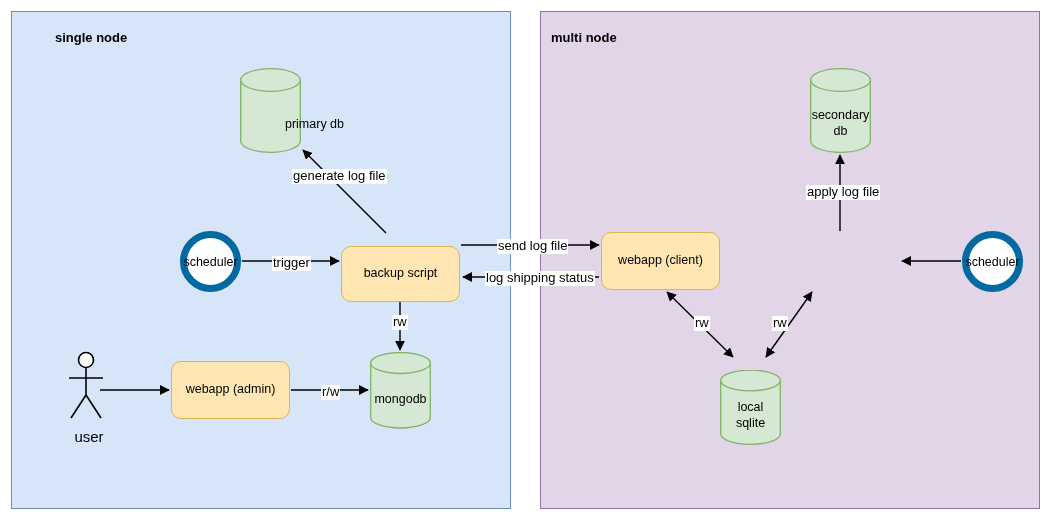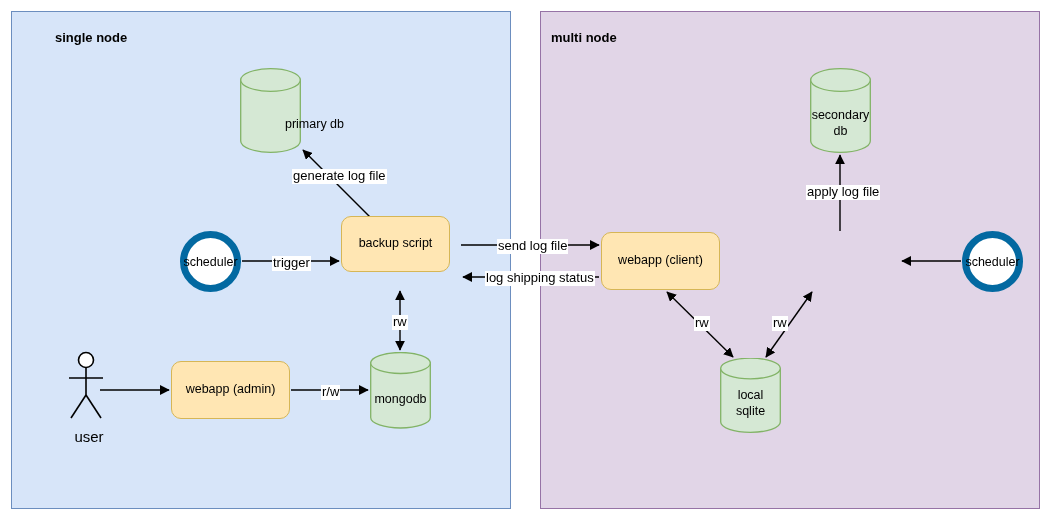--- a/index.html
+++ b/index.html
@@ -184,21 +184,21 @@
       <path d="M0.7,12 L0.7,73 A29.8,11.3 0 0 0 60.3,73 L60.3,12 Z" fill="#d5e8d4" stroke="#82b366" stroke-width="1.3"></path>
       <ellipse cx="30.5" cy="12" rx="29.8" ry="11.3" fill="#d5e8d4" stroke="#82b366" stroke-width="1.3"></ellipse>
     </svg>
     <div class="cyl-label" style="top:49px;padding-left:44px;">primary db</div>
   </div>
 
   <div class="circle-actor" style="left:180px; top:231px; width:61px; height:61px;">
     <span>scheduler</span>
   </div>
 
-  <div class="node-box box-yellow" style="left:341px; top:216px; width:109px; height:56px;">
+  <div class="node-box box-yellow" style="left:341px; top:246px; width:119px; height:56px;">
     <span>backup script</span>
   </div>
 
   <div class="stick" style="left:58px; top:350px; width:62px; height:75px;">
     <svg width="62" height="75" viewBox="0 0 62 75">
       <circle cx="28" cy="10" r="7.5" fill="#ffffff" stroke="#000000" stroke-width="1.6"></circle>
       <line x1="28" y1="17.5" x2="28" y2="45" stroke="#000000" stroke-width="1.6"></line>
       <line x1="11" y1="28" x2="45" y2="28" stroke="#000000" stroke-width="1.6"></line>
       <line x1="28" y1="45" x2="13" y2="68" stroke="#000000" stroke-width="1.6"></line>
       <line x1="28" y1="45" x2="43" y2="68" stroke="#000000" stroke-width="1.6"></line>
@@ -228,21 +228,21 @@
 
   <div class="node-box box-yellow" style="left:601px; top:232px; width:119px; height:58px;">
     <span>webapp (client)</span>
   </div>
 
 
   <div class="circle-actor" style="left:962px; top:231px; width:61px; height:61px;">
     <span>scheduler</span>
   </div>
 
-  <div class="cyl" style="left:720px; top:358px; width:61px; height:86px;">
+  <div class="cyl" style="left:720px; top:370px; width:61px; height:86px;">
     <svg width="61" height="75" viewBox="0 0 61 75">
       <path d="M0.7,10.5 L0.7,64 A29.8,10.3 0 0 0 60.3,64 L60.3,10.5 Z" fill="#d5e8d4" stroke="#82b366" stroke-width="1.3"></path>
       <ellipse cx="30.5" cy="10.5" rx="29.8" ry="10.3" fill="#d5e8d4" stroke="#82b366" stroke-width="1.3"></ellipse>
     </svg>
     <div class="cyl-label" style="top:30px;"><span>local</span><br><span>sqlite</span></div>
   </div>
 
   <div class="edge-label" style="left:292px; top:169px;">generate log file</div>
 
   <div class="edge-label" style="left:272px; top:256px;">trigger</div>

